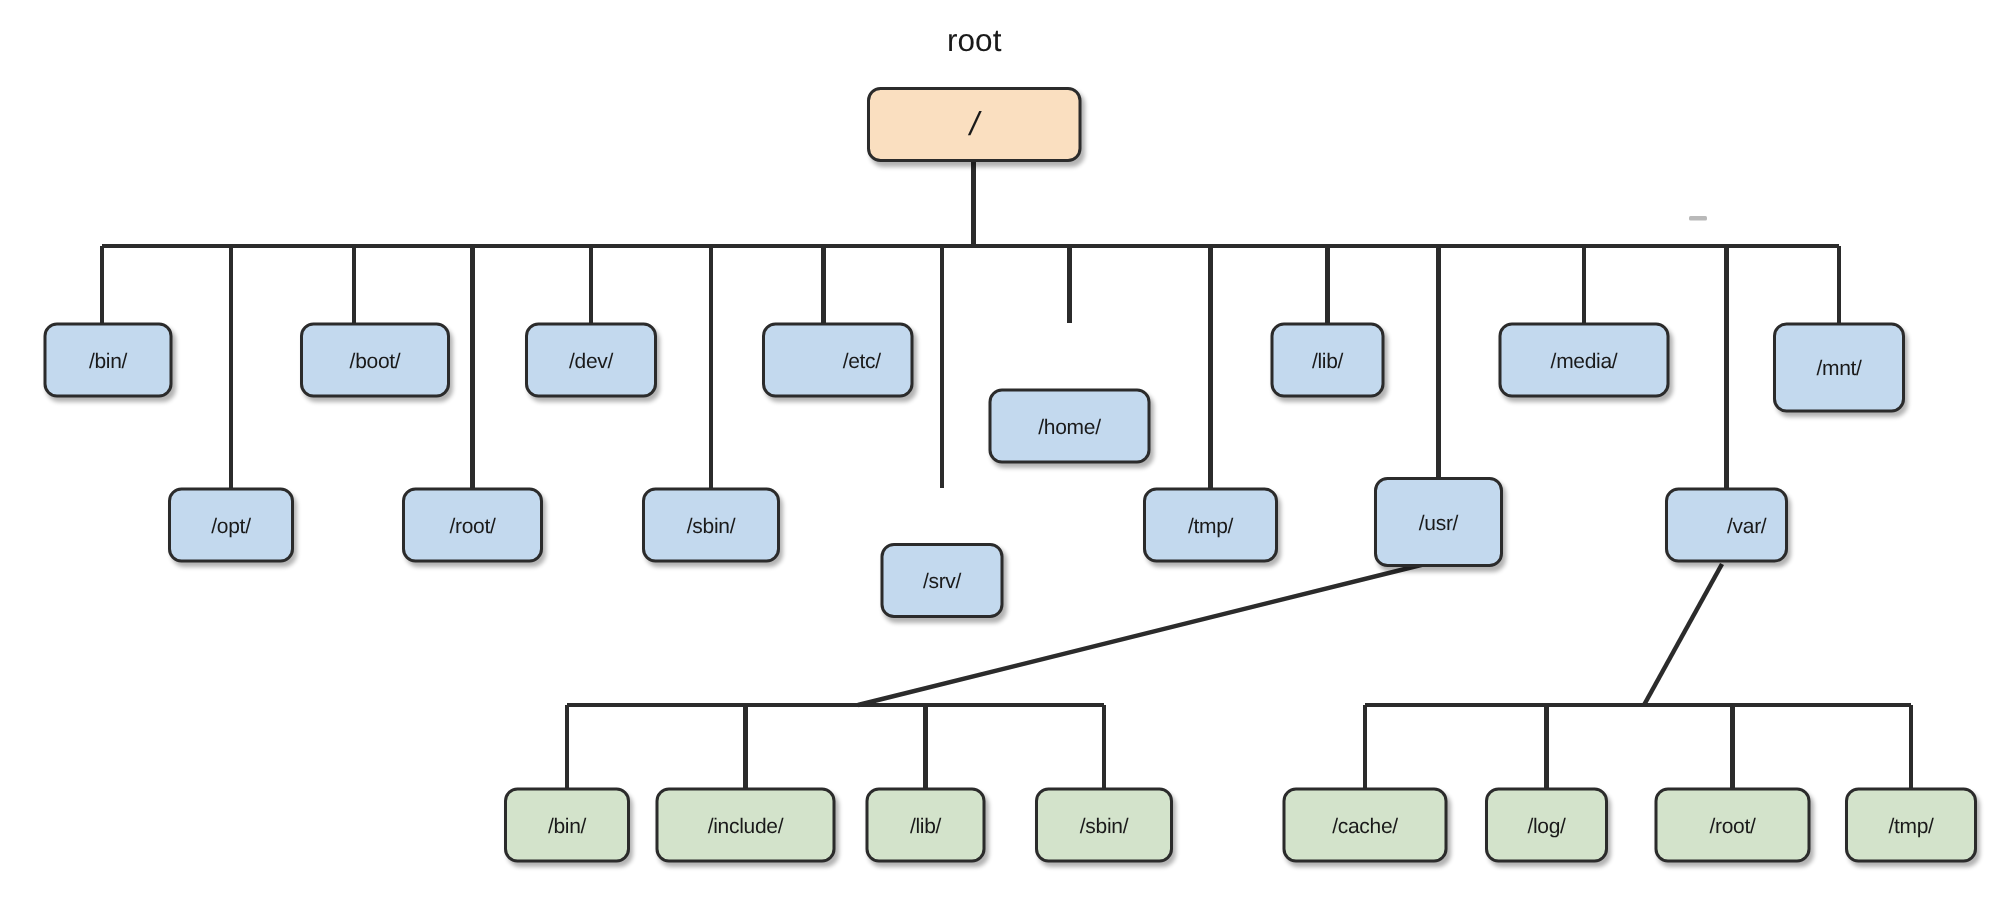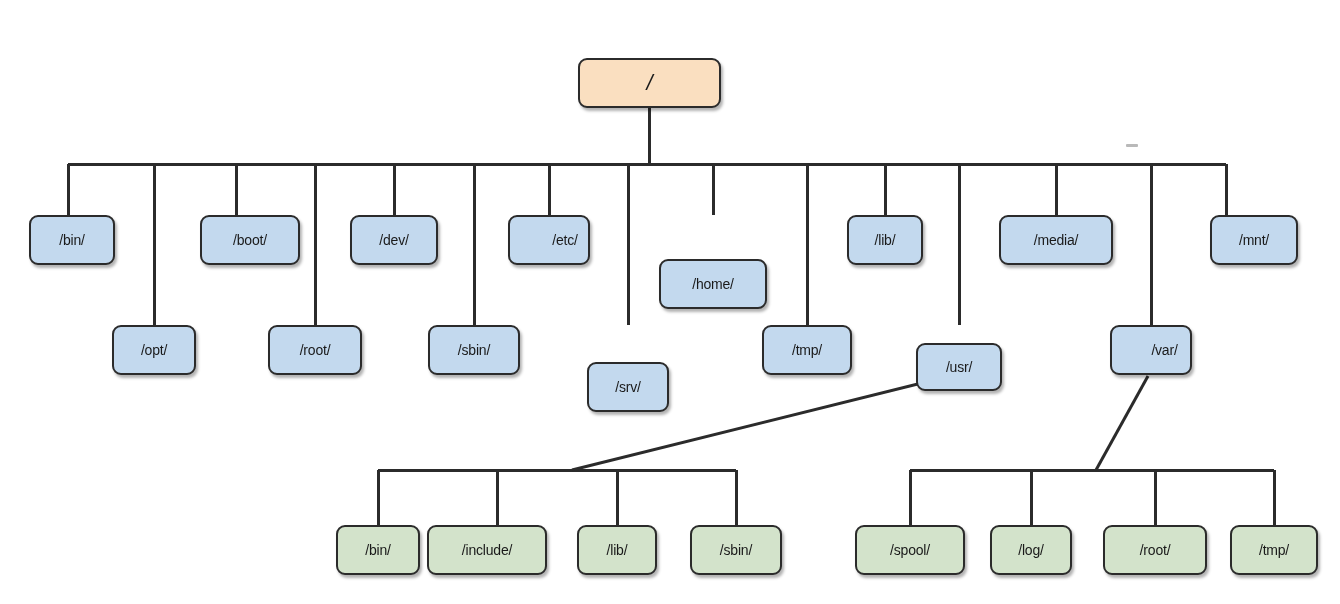--- a/index.html
+++ b/index.html
@@ -100,41 +100,42 @@
         <line x1="1274" y1="470" x2="1274" y2="525"></line>
       </g>
     <g id="diagonal-group" stroke="#2b2b2b" stroke-width="3" fill="none">
         <line x1="950" y1="376" x2="572" y2="470"></line>
         <line x1="1148" y1="376" x2="1096" y2="470"></line>
       </g>
   </svg>
 
   <div class="speck" style="left:1126px; top:144px; width:12px; height:3px;"></div>
 
+  <div class="root-caption" style="left:578px; top:16px; width:143px;">root</div>
 
   <div id="nodes">
       <div class="node root-node" style="left: 578px; top: 58px; width: 143px; height: 50px;">/</div>
       <div class="node blue-node" style="left: 29px; top: 215px; width: 86px; height: 50px;">/bin/</div>
       <div class="node blue-node" style="left: 200px; top: 215px; width: 100px; height: 50px;">/boot/</div>
       <div class="node blue-node" style="left: 350px; top: 215px; width: 88px; height: 50px;">/dev/</div>
-      <div class="node blue-node" style="left: 508px; top: 215px; width: 82px; height: 50px; padding-left: 32px;">/etc/</div>
+      <div class="node blue-node" style="left: 508px; top: 215px; width: 101px; height: 50px; padding-left: 32px;">/etc/</div>
       <div class="node blue-node" style="left: 659px; top: 215px; width: 108px; height: 50px; margin-top: 44px;">/home/</div>
       <div class="node blue-node" style="left: 847px; top: 215px; width: 76px; height: 50px;">/lib/</div>
       <div class="node blue-node" style="left: 999px; top: 215px; width: 114px; height: 50px;">/media/</div>
-      <div class="node blue-node" style="left: 1182px; top: 215px; width: 88px; height: 50px; margin-left: 28px;">/mnt/</div>
+      <div class="node blue-node" style="left: 1182px; top: 215px; width: 88px; height: 60px;">/mnt/</div>
       <div class="node blue-node" style="left: 112px; top: 325px; width: 84px; height: 50px;">/opt/</div>
       <div class="node blue-node" style="left: 268px; top: 325px; width: 94px; height: 50px;">/root/</div>
       <div class="node blue-node" style="left: 428px; top: 325px; width: 92px; height: 50px;">/sbin/</div>
       <div class="node blue-node" style="left: 587px; top: 325px; width: 82px; height: 50px; margin-top: 37px;">/srv/</div>
       <div class="node blue-node" style="left: 762px; top: 325px; width: 90px; height: 50px;">/tmp/</div>
-      <div class="node blue-node" style="left: 916px; top: 343px; width: 86px; height: 48px;">/usr/</div>
+      <div class="node blue-node" style="left: 916px; top: 318px; width: 86px; height: 60px;">/usr/</div>
       <div class="node blue-node" style="left: 1110px; top: 325px; width: 82px; height: 50px; padding-left: 27px;">/var/</div>
       <div class="node green-node" style="left: 336px; top: 525px; width: 84px; height: 50px;">/bin/</div>
-      <div class="node green-node" style="left: 427px; top: 525px; width: 120px; height: 50px; text-align: right;">/include/</div>
+      <div class="node green-node" style="left: 437px; top: 525px; width: 120px; height: 50px; text-align: right;">/include/</div>
       <div class="node green-node" style="left: 577px; top: 525px; width: 80px; height: 50px;">/lib/</div>
       <div class="node green-node" style="left: 690px; top: 525px; width: 92px; height: 50px;">/sbin/</div>
-      <div class="node green-node" style="left: 855px; top: 525px; width: 110px; height: 50px;">/spool/</div>
+      <div class="node green-node" style="left: 855px; top: 525px; width: 110px; height: 50px;">/cache/</div>
       <div class="node green-node" style="left: 990px; top: 525px; width: 82px; height: 50px;">/log/</div>
       <div class="node green-node" style="left: 1103px; top: 525px; width: 104px; height: 50px;">/root/</div>
       <div class="node green-node" style="left: 1230px; top: 525px; width: 88px; height: 50px;">/tmp/</div>
     </div>
 
 </div>
 
 </body></html>

